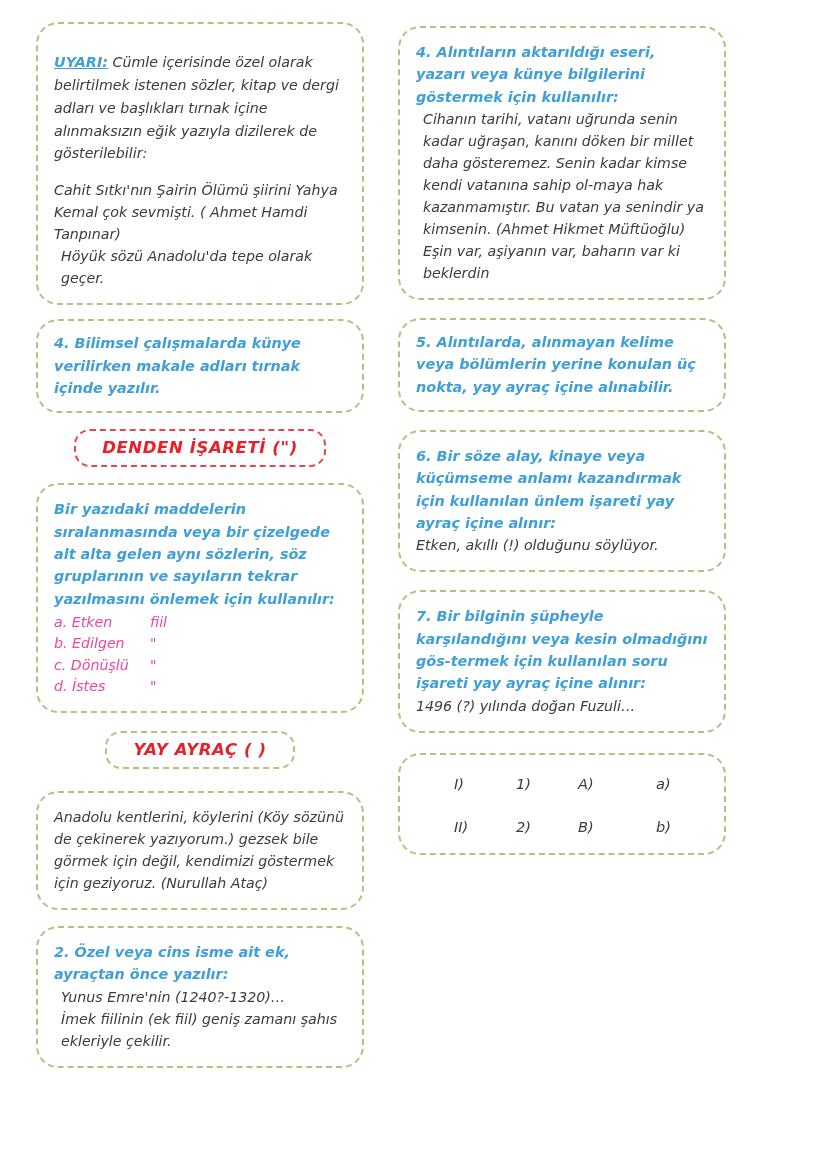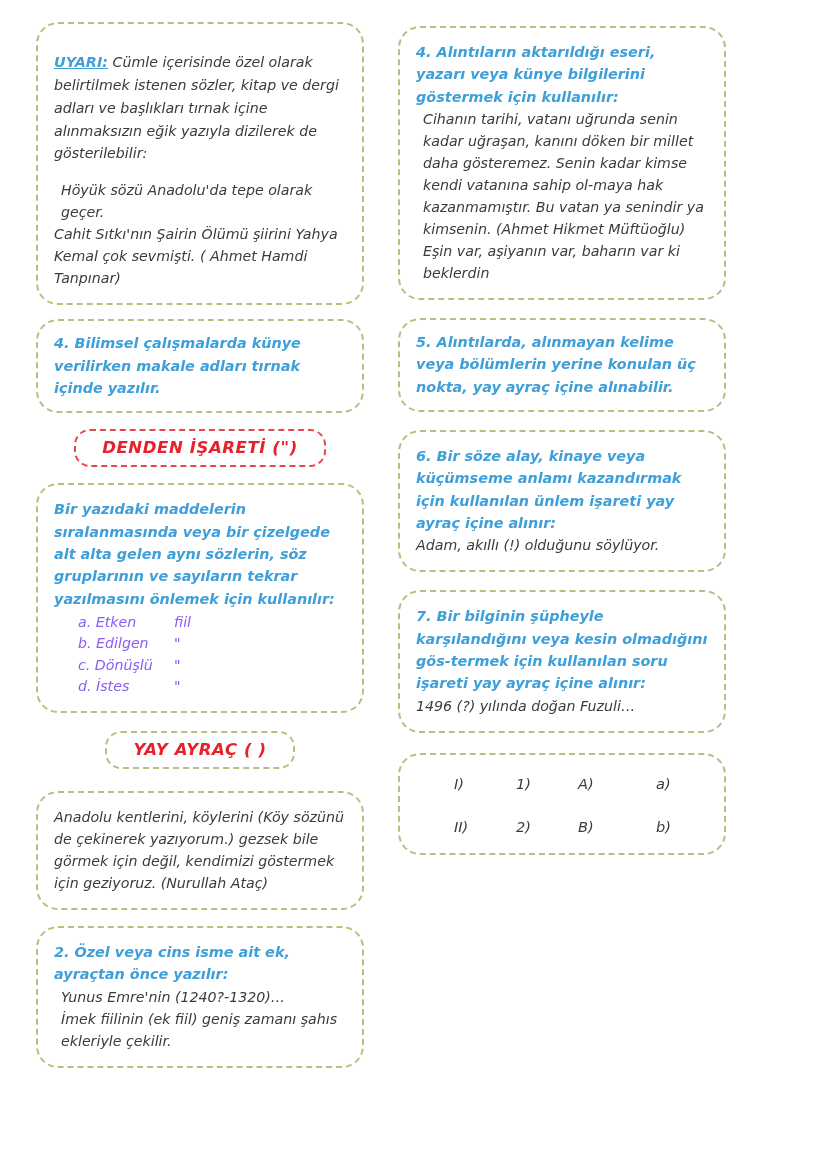--- a/index.html
+++ b/index.html
@@ -105,26 +105,25 @@
   }
 
   
   .ditto-list {
     margin: 2px 0 0 0;
     padding: 0;
     list-style: none;
   }
   .ditto-row {
     display: flex;
-    color: #8b5cf6;
+    color: #ec4899;
     font-family: "DejaVu Sans", sans-serif;
     font-style: italic;
     font-size: 14.2px;
     line-height: 1.5;
-    margin-left: 24px;
   }
   .ditto-row .dt-label {
     width: 96px;
     flex: 0 0 auto;
   }
   .ditto-row .dt-mark {
     flex: 0 0 auto;
   }
 
   
@@ -150,22 +149,22 @@
 </style>
 </head>
 <body>
 
 <div class="page">
 
   <div class="col col-left">
 
     <div class="card">
       <p class="note-body"><span class="note-label">UYARI:</span><span> Cümle içerisinde özel olarak belirtilmek istenen sözler, kitap ve dergi adları ve başlıkları tırnak içine alınmaksızın eğik yazıyla dizilerek de gösterilebilir:</span></p>
+      <p class="example">Cahit Sıtkı'nın Şairin Ölümü şiirini Yahya Kemal çok sevmişti. ( Ahmet Hamdi Tanpınar)</p>
       <p class="example indent">Höyük sözü Anadolu'da tepe olarak geçer.</p>
-      <p class="example">Cahit Sıtkı'nın Şairin Ölümü şiirini Yahya Kemal çok sevmişti. ( Ahmet Hamdi Tanpınar)</p>
     </div>
 
     <div class="gap-14"></div>
 
     <div class="card tight">
       <p class="rule">4. Bilimsel çalışmalarda künye verilirken makale adları tırnak içinde yazılır.</p>
     </div>
 
     <div class="gap-16"></div>
 
@@ -230,21 +229,21 @@
     <div class="gap-18"></div>
 
     <div class="card tight">
       <p class="rule">5. Alıntılarda, alınmayan kelime veya bölümlerin yerine konulan üç nokta, yay ayraç içine alınabilir.</p>
     </div>
 
     <div class="gap-18"></div>
 
     <div class="card">
       <p class="rule">6. Bir söze alay, kinaye veya küçümseme anlamı kazandırmak için kullanılan ünlem işareti yay ayraç içine alınır:</p>
-      <p class="example">Adam, akıllı (!) olduğunu söylüyor.</p>
+      <p class="example">Etken, akıllı (!) olduğunu söylüyor.</p>
     </div>
 
     <div class="gap-18"></div>
 
     <div class="card">
       <p class="rule">7. Bir bilginin şüpheyle karşılandığını veya kesin olmadığını gös-termek için kullanılan soru işareti yay ayraç içine alınır:</p>
       <p class="example">1496 (?) yılında doğan Fuzuli…</p>
     </div>
 
     <div class="gap-20"></div>

